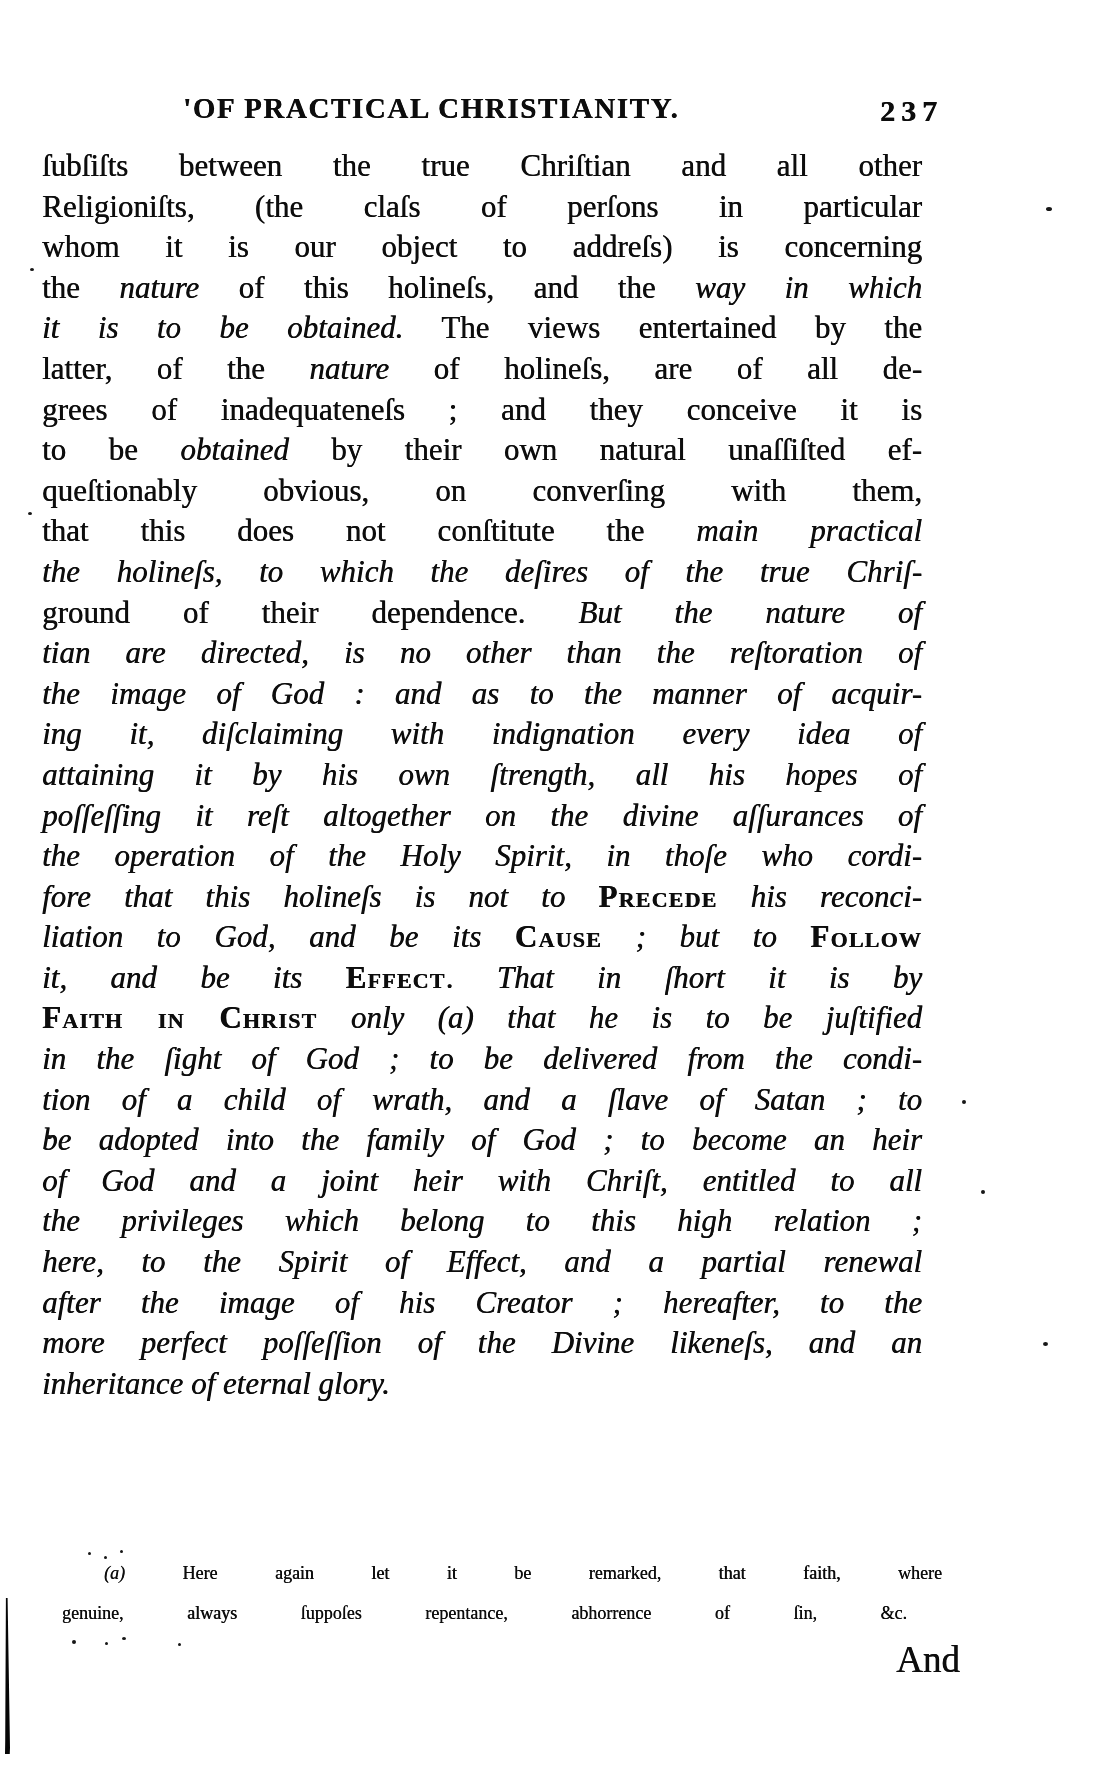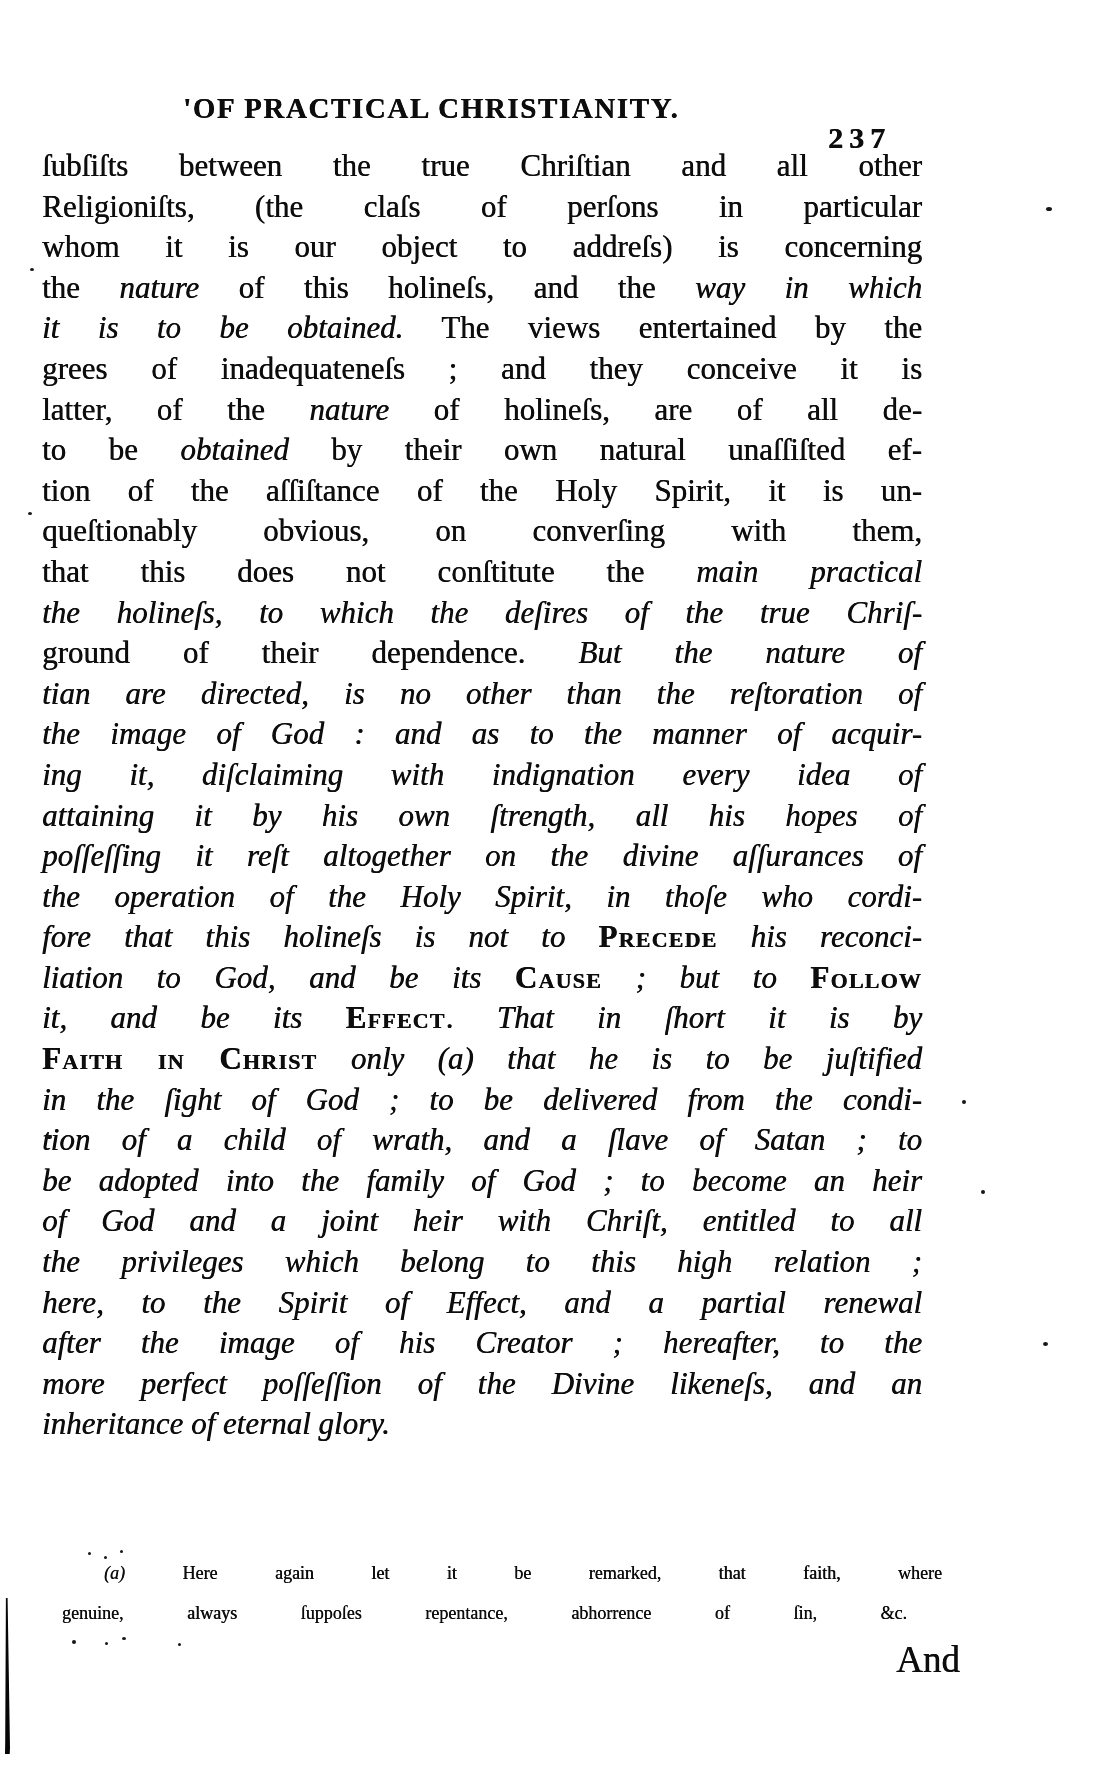--- a/index.html
+++ b/index.html
@@ -8,22 +8,22 @@
     font-family:Liberation Serif, serif;color:#0d0d0d;
     overflow:hidden;margin:0 auto;
   }
   
   .running-header{position:absolute;left:0;top:0;width:1120px;height:140px;}
   .header-title{
     position:absolute;left:183px;top:92px;font-size:29px;letter-spacing:1.6px;
     font-weight:700;white-space:nowrap;text-shadow:.4px 0 0 currentColor;
   }
   .page-number{
-    position:absolute;left:828px;top:94px;font-size:30px;letter-spacing:6px;
-    font-weight:700;text-shadow:.4px 0 0 currentColor;margin-top:27px;
+    position:absolute;left:880px;top:94px;font-size:30px;letter-spacing:6px;
+    font-weight:700;text-shadow:.4px 0 0 currentColor;
   }
   
   .body-lines{position:absolute;left:42px;top:146px;width:880px;}
   .line{
     height:40.6px;line-height:40.6px;font-size:31px;
     text-align:justify;text-align-last:justify;text-justify:inter-word;
     text-shadow:.45px 0 0 currentColor;overflow:visible;
   }
   .line.no-just{text-align-last:left;}
   .seg-r{font-style:normal;}
@@ -58,24 +58,23 @@
     <div class="header-title">'OF PRACTICAL CHRISTIANITY.</div>
     <div class="page-number">237</div>
   </div>
 
   <div class="body-lines">
       <div class="line"><span class="seg-r">ſubſiſts between the true Chriſtian and all other</span></div>
       <div class="line"><span class="seg-r">Religioniſts, (the claſs of perſons in particular</span></div>
       <div class="line"><span class="seg-r">whom it is our object to addreſs) is concerning</span></div>
       <div class="line"><span class="seg-r">the </span><span class="seg-i">nature</span><span class="seg-r"> of this holineſs, and the </span><span class="seg-i">way in which</span></div>
       <div class="line"><span class="seg-i">it is to be obtained.</span><span class="seg-r"> The views entertained by the</span></div>
+      <div class="line"><span class="seg-r">latter, of the </span><span class="seg-i">nature</span><span class="seg-r"> of holineſs, are of all de-</span></div>
       <div class="line"><span class="seg-r">grees of inadequateneſs ; and they conceive it is</span></div>
-      <div class="line"><span class="seg-r">latter, of the </span><span class="seg-i">nature</span><span class="seg-r"> of holineſs, are of all de-</span></div>
       <div class="line"><span class="seg-r">to be </span><span class="seg-i">obtained</span><span class="seg-r"> by their own natural unaſſiſted ef-</span></div>
-      <div class="line"><span class="seg-r">tion of the aſſiſtance of the Holy Spirit, it is un-</span></div>
       <div class="line"><span class="seg-r">queſtionably obvious, on converſing with them,</span></div>
       <div class="line"><span class="seg-r">that this does not conſtitute the </span><span class="seg-i">main practical</span></div>
       <div class="line"><span class="seg-i">the holineſs, to which the deſires of the true Chriſ-</span></div>
       <div class="line"><span class="seg-r">ground of their dependence. </span><span class="seg-i">But the nature of</span></div>
       <div class="line"><span class="seg-i">tian are directed, is no other than the reſtoration of</span></div>
       <div class="line"><span class="seg-i">the image of God : and as to the manner of acquir-</span></div>
       <div class="line"><span class="seg-i">ing it, diſclaiming with indignation every idea of</span></div>
       <div class="line"><span class="seg-i">attaining it by his own ſtrength, all his hopes of</span></div>
       <div class="line"><span class="seg-i">poſſeſſing it reſt altogether on the divine aſſurances of</span></div>
       <div class="line"><span class="seg-i">the operation of the Holy Spirit, in thoſe who cordi-</span></div>

